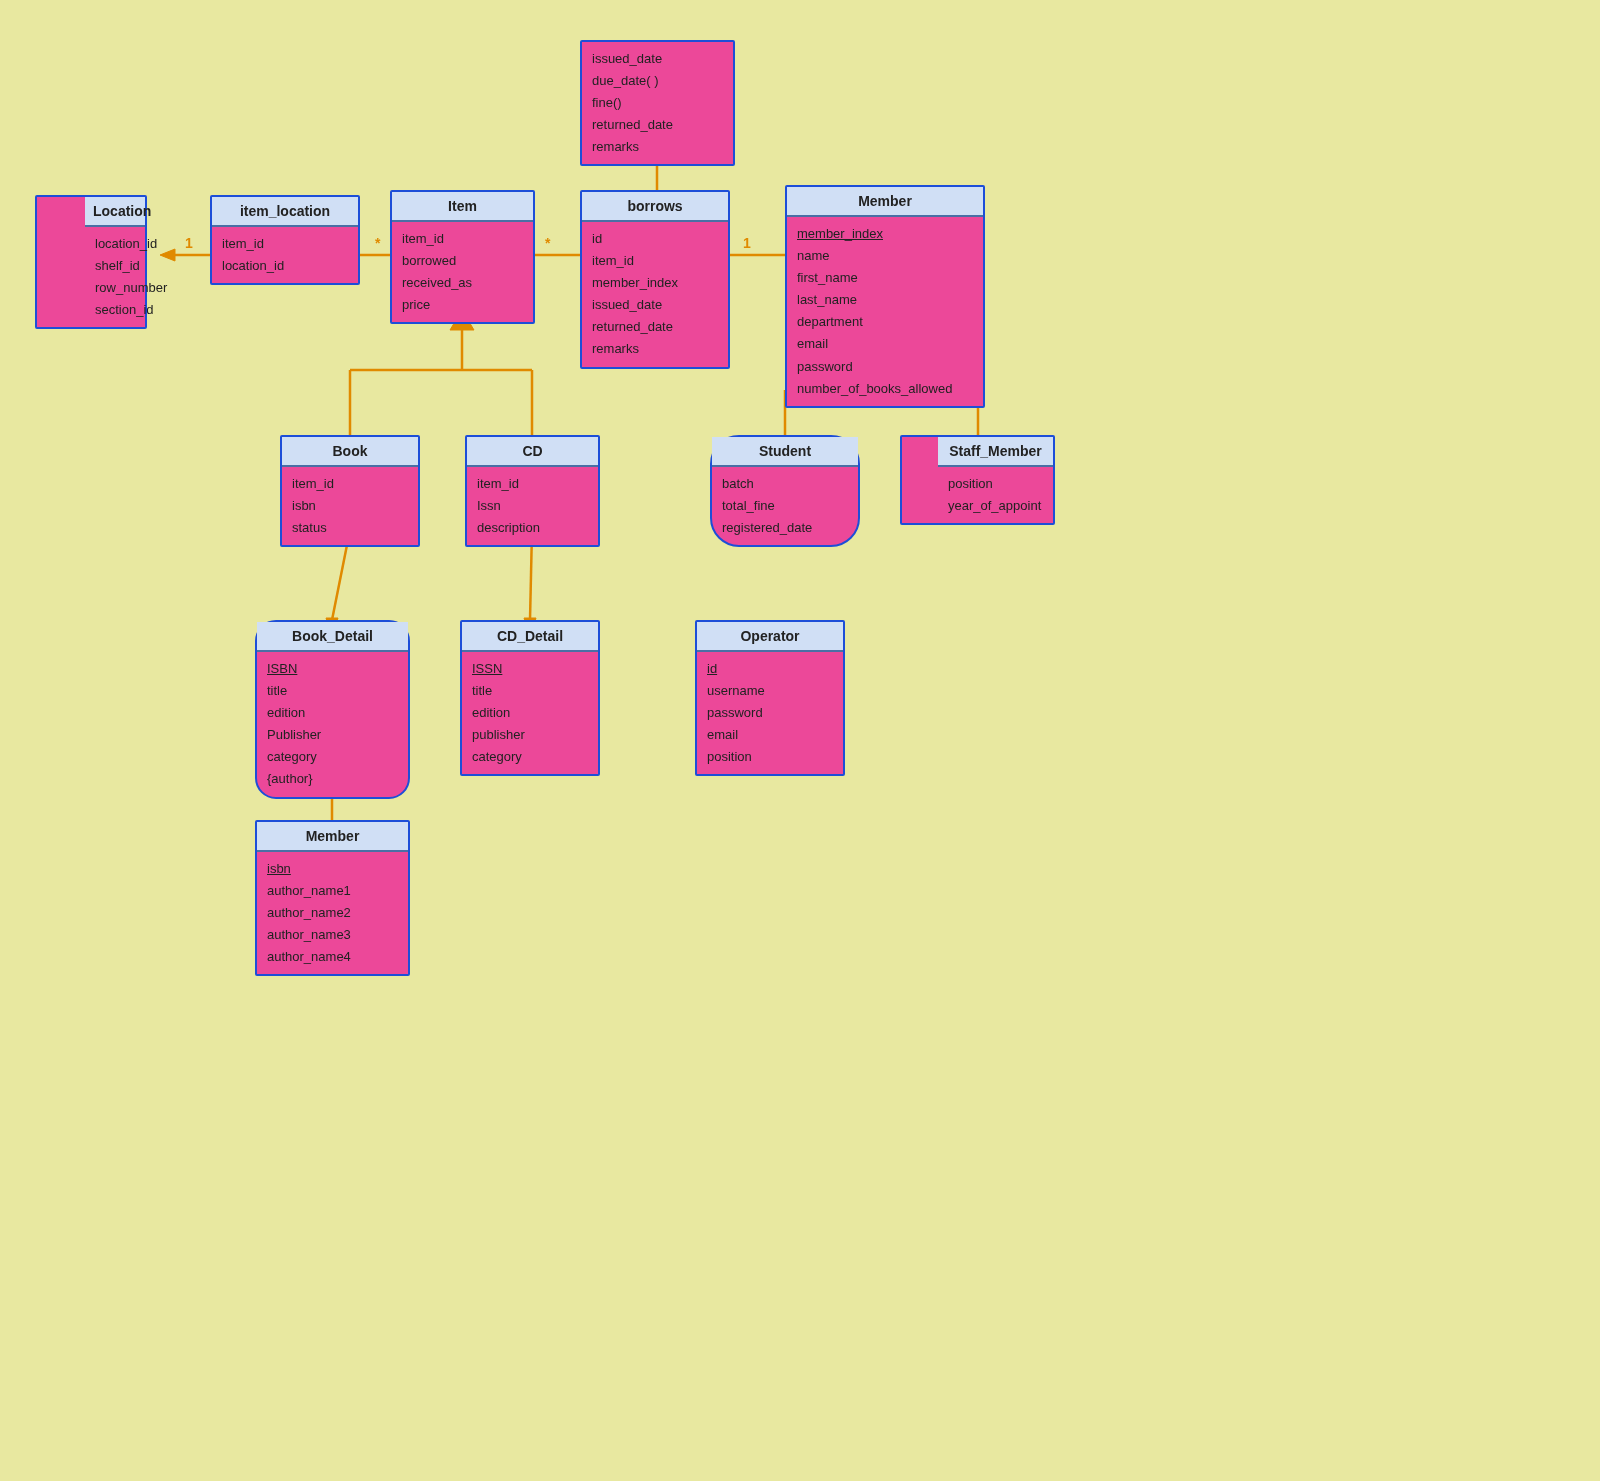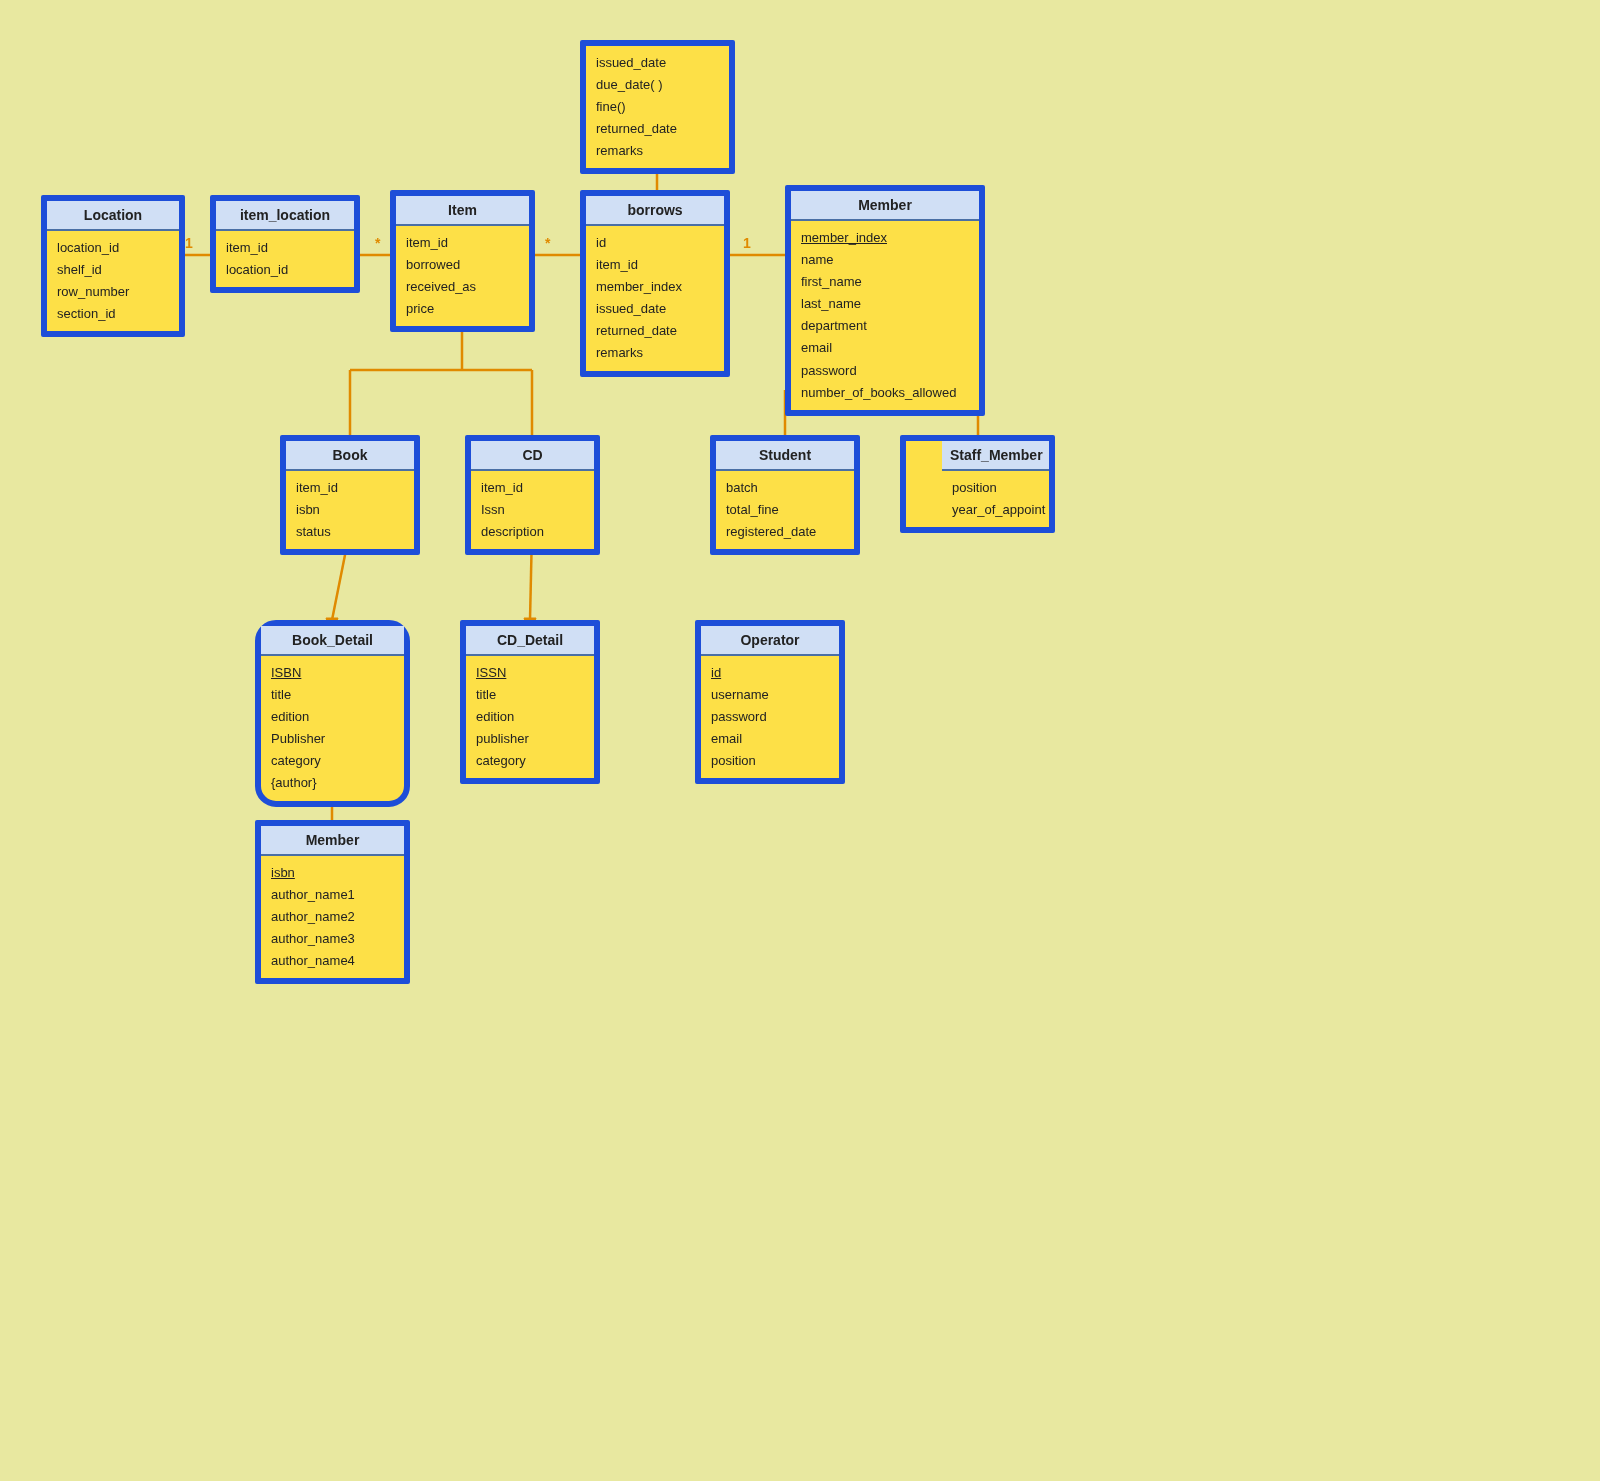--- a/index.html
+++ b/index.html
@@ -12,22 +12,22 @@
       position: relative;
       overflow: hidden;
     }
     .diagram-canvas {
       position: relative;
       width: 1600px;
       height: 1481px;
     }
     .uml-box {
       position: absolute;
-      background: #fde047;
-      border: 6px solid #1d4ed8;
+      background: #ec4899;
+      border: 2px solid #1d4ed8;
       border-radius: 2px;
     }
     .uml-box .title {
       background: #d0dff5;
       border-bottom: 2px solid #4a6fa5;
       text-align: center;
       font-weight: bold;
       padding: 6px 8px;
       font-size: 14px;
       color: #222;
@@ -110,21 +110,21 @@
   <div class="uml-box" style="left:580px; top:40px; width:155px;">
     <div class="attrs">
       <div>issued_date</div>
       <div>due_date( )</div>
       <div>fine()</div>
       <div>returned_date</div>
       <div>remarks</div>
     </div>
   </div>
 
-  <div class="uml-box" style="left:41px; top:195px; width:144px;">
+  <div class="uml-box" style="left:35px; top:195px; width:112px;padding-left:48px;">
     <div class="title">Location</div>
     <div class="attrs">
       <div>location_id</div>
       <div>shelf_id</div>
       <div>row_number</div>
       <div>section_id</div>
     </div>
   </div>
 
   <div class="uml-box" style="left:210px; top:195px; width:150px;">
@@ -182,21 +182,21 @@
 
   <div class="uml-box" style="left:465px; top:435px; width:135px;">
     <div class="title">CD</div>
     <div class="attrs">
       <div>item_id</div>
       <div>Issn</div>
       <div>description</div>
     </div>
   </div>
 
-  <div class="uml-box" style="left:710px; top:435px; width:150px;">
+  <div class="uml-box" style="left:710px; top:435px; width:150px;border-radius:29px;">
     <div class="title">Student</div>
     <div class="attrs">
       <div>batch</div>
       <div>total_fine</div>
       <div>registered_date</div>
     </div>
   </div>
 
   <div class="uml-box" style="left:900px; top:435px; width:155px;padding-left:36px;">
     <div class="title">Staff_Member</div>

